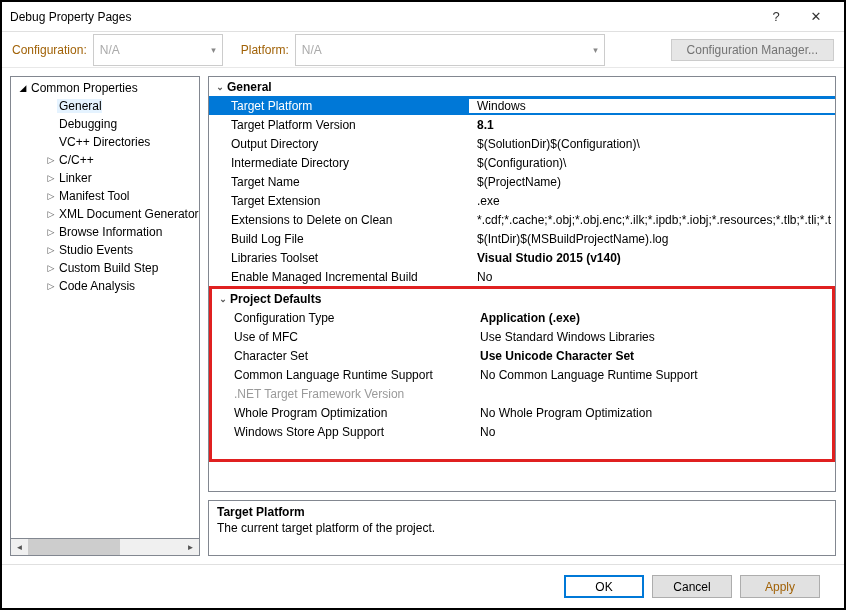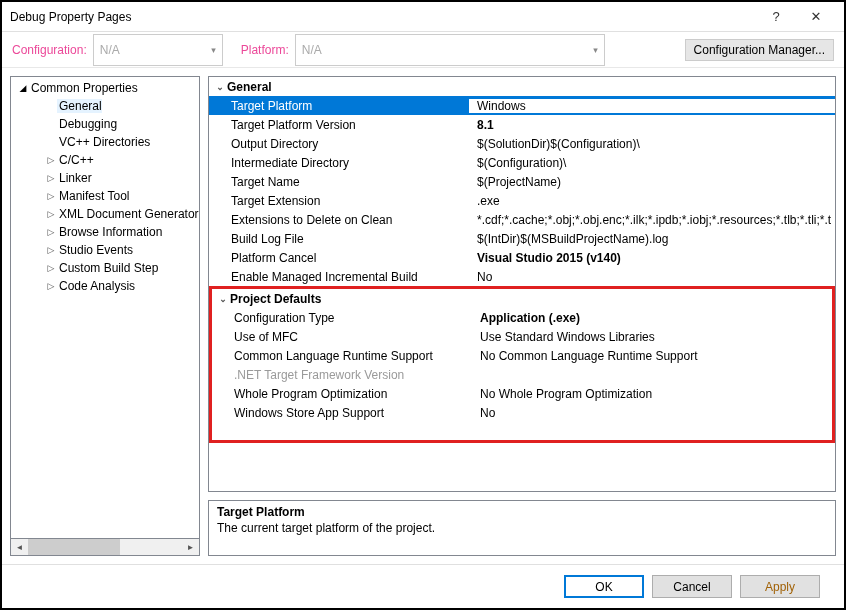--- a/index.html
+++ b/index.html
@@ -2,26 +2,26 @@
 <html><head>
 <meta charset="utf-8">
 <style>
 * { box-sizing: border-box; margin: 0; padding: 0; }
 body { font-family: "Segoe UI", Tahoma, sans-serif; font-size: 12px; background: #fff; color: #000; }
 .window { width: 846px; height: 610px; border: 2px solid #000000; display: flex; flex-direction: column; background: #fff; }
 .titlebar { height: 30px; display: flex; align-items: center; padding: 0 8px; border-bottom: 1px solid #e0e0e0; }
 .titlebar .title { flex: 1; font-size: 12px; }
 .titlebar .btn { width: 40px; height: 28px; display: flex; align-items: center; justify-content: center; font-size: 13px; color: #333; }
 .config-row { height: 36px; display: flex; align-items: center; padding: 0 10px; gap: 6px; color: #999; border-bottom: 1px solid #e8e8e8; }
-.config-row .lbl { color: #ec4899; }
+.config-row .lbl { color: #a16207; }
 .config-row .combo { border: 1px solid #ccc; background: #fff; height: 32px; padding: 0 16px 0 6px; display: flex; align-items: center; color: #aaa; position: relative; }
 .config-row .combo.small { width: 130px; }
 .config-row .combo.med { width: 310px; }
 .config-row .combo::after { content: "▾"; position: absolute; right: 6px; font-size: 9px; color: #888; }
-.cfg-mgr { margin-left: auto; height: 22px; border: 1px solid #ccc; background: #e6e6e6; color: #000000; padding: 0 8px; font-size: 12px; }
+.cfg-mgr { margin-left: auto; height: 22px; border: 1px solid #ccc; background: #e6e6e6; color: #737373; padding: 0 15px; font-size: 12px; }
 .body { flex: 1; display: flex; padding: 8px; gap: 8px; overflow: hidden; }
 .tree-wrap { width: 190px; display: flex; flex-direction: column; }
 .tree { flex: 1; border: 1px solid #828790; background: #fff; overflow: hidden; padding-top: 2px; }
 .tree-row { display: flex; align-items: center; height: 18px; padding-left: 6px; white-space: nowrap; }
 .tree-row .exp { width: 12px; font-size: 9px; color: #555; display: inline-block; text-align: center; }
 .tree-row .exp.open { color: #000; }
 .tree-row .lbl { padding-left: 2px; }
 .tree-row.selected .lbl { background: #e5f3ff; }
 .tree-row.l1 { padding-left: 34px; }
 .hscroll { height: 17px; border: 1px solid #828790; border-top: none; background: #f0f0f0; display: flex; align-items: center; }
@@ -171,21 +171,21 @@
             </div>
             <div class="grid-row prop">
               <div class="k">Extensions to Delete on Clean</div>
               <div class="v">*.cdf;*.cache;*.obj;*.obj.enc;*.ilk;*.ipdb;*.iobj;*.resources;*.tlb;*.tli;*.t</div>
             </div>
             <div class="grid-row prop">
               <div class="k">Build Log File</div>
               <div class="v">$(IntDir)$(MSBuildProjectName).log</div>
             </div>
             <div class="grid-row prop">
-              <div class="k">Platform Cancel</div>
+              <div class="k">Libraries Toolset</div>
               <div class="v bold">Visual Studio 2015 (v140)</div>
             </div>
             <div class="grid-row prop">
               <div class="k">Enable Managed Incremental Build</div>
               <div class="v">No</div>
             </div>
           </div>
         <div class="redbox">
           <div class="grid-row header">
             <div class="k">
@@ -197,20 +197,24 @@
           <div id="defaults-rows">
               <div class="grid-row prop">
                 <div class="k">Configuration Type</div>
                 <div class="v bold">Application (.exe)</div>
               </div>
               <div class="grid-row prop">
                 <div class="k">Use of MFC</div>
                 <div class="v">Use Standard Windows Libraries</div>
               </div>
               <div class="grid-row prop">
+                <div class="k">Character Set</div>
+                <div class="v bold">Use Unicode Character Set</div>
+              </div>
+              <div class="grid-row prop">
                 <div class="k">Common Language Runtime Support</div>
                 <div class="v">No Common Language Runtime Support</div>
               </div>
               <div class="grid-row prop disabled">
                 <div class="k">.NET Target Framework Version</div>
                 <div class="v"></div>
               </div>
               <div class="grid-row prop">
                 <div class="k">Whole Program Optimization</div>
                 <div class="v">No Whole Program Optimization</div>

